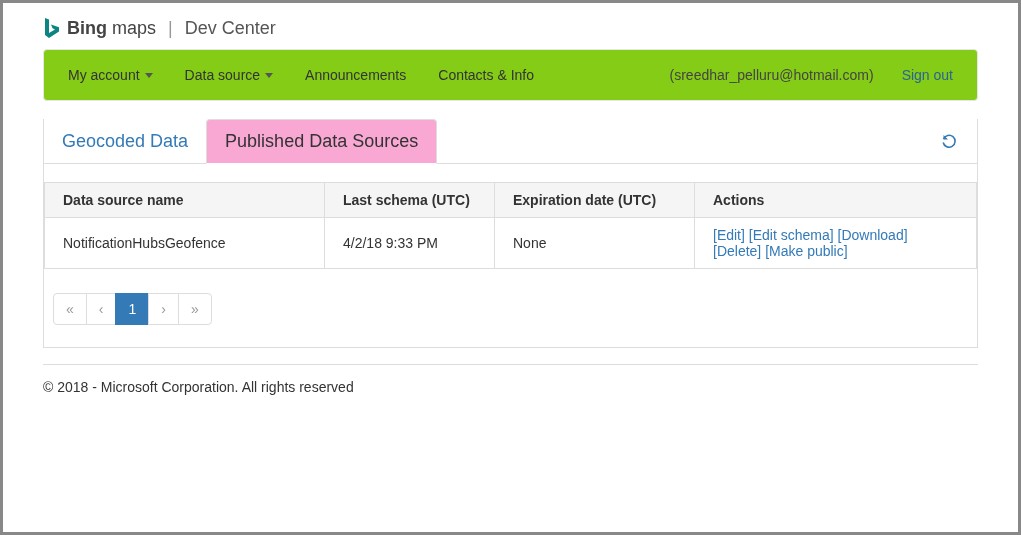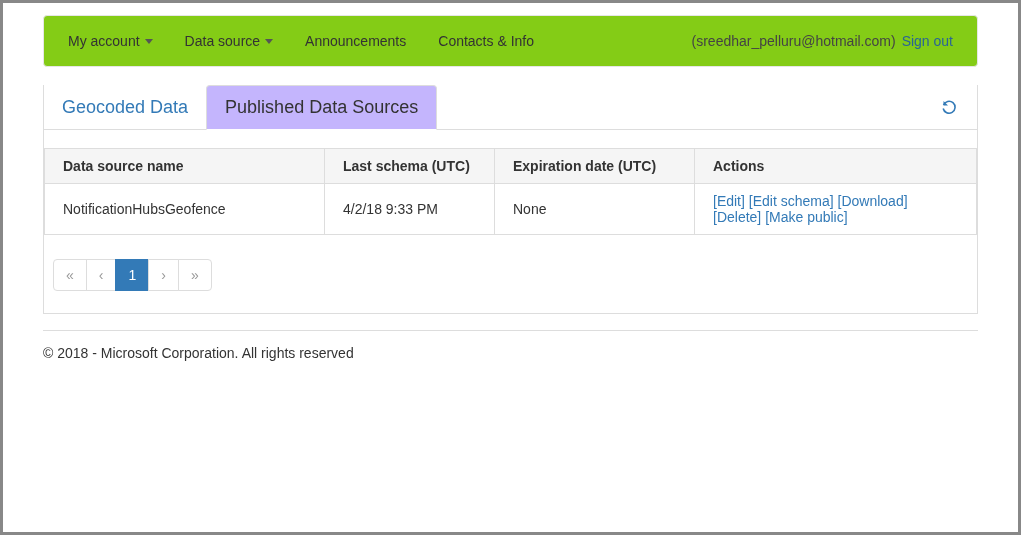--- a/index.html
+++ b/index.html
@@ -45,21 +45,21 @@
     }
     .nav-left { display: flex; gap: 32px; align-items: center; }
     .nav-item { color: #333; cursor: pointer; display: flex; align-items: center; gap: 5px; }
     .caret-down {
       display: inline-block;
       width: 0; height: 0;
       border-left: 4px solid transparent;
       border-right: 4px solid transparent;
       border-top: 5px solid #555;
     }
-    .nav-right { margin-left: auto; display: flex; gap: 6px; }
+    .nav-right { margin-left: auto; display: flex; gap: 28px; }
     .nav-email { color: #444; }
     .nav-signout { color: #2a6496; cursor: pointer; }
     h1.page-title {
       font-size: 30px; font-weight: 400; color: #444;
       margin-bottom: 22px;
     }
     .panel {
       border: 1px solid #ddd;
       border-radius: 0;
     }
@@ -75,21 +75,21 @@
       padding: 11px 18px;
       font-size: 18px;
       cursor: pointer;
     }
     .tab.inactive { color: #337ab7; }
     .tab.active {
       color: #333;
       border: 1px solid #ddd;
       border-bottom: 1px solid #fff;
       border-radius: 4px 4px 0 0;
-      background: #c4b5fd;
+      background: #f9a8d4;
       margin-bottom: -1px;
     }
     .refresh-btn {
       margin-left: auto;
       margin-right: 14px;
       color: #337ab7;
       cursor: pointer;
       padding: 6px;
       display: flex;
       align-items: center;
@@ -154,20 +154,30 @@
     }
     .footer {
       font-size: 14px;
       color: #333;
     }
   </style>
 </head>
 <body>
 
 <div class="page">
+  <div class="header-logo">
+    <span class="bing-logo">
+      <svg width="18" height="22" viewBox="0 0 18 22">
+        <path d="M 2 1 L 6 2.5 L 6 16 L 12 12.5 L 9.5 11.2 L 8 7.5 L 16 10.2 L 16 14.5 L 6 21 L 2 18 Z" fill="#0d8484"></path>
+      </svg>
+      <span class="bing-text"><span class="bold">Bing</span> <span>maps</span></span>
+    </span>
+    <span class="divider">|</span>
+    <span class="dev-center">Dev Center</span>
+  </div>
 
   <div class="navbar">
     <div class="nav-left">
       <div class="nav-item">
         <span>My account</span>
         <span class="caret-down"></span>
       </div>
       <div class="nav-item">
         <span>Data source</span>
         <span class="caret-down"></span>

